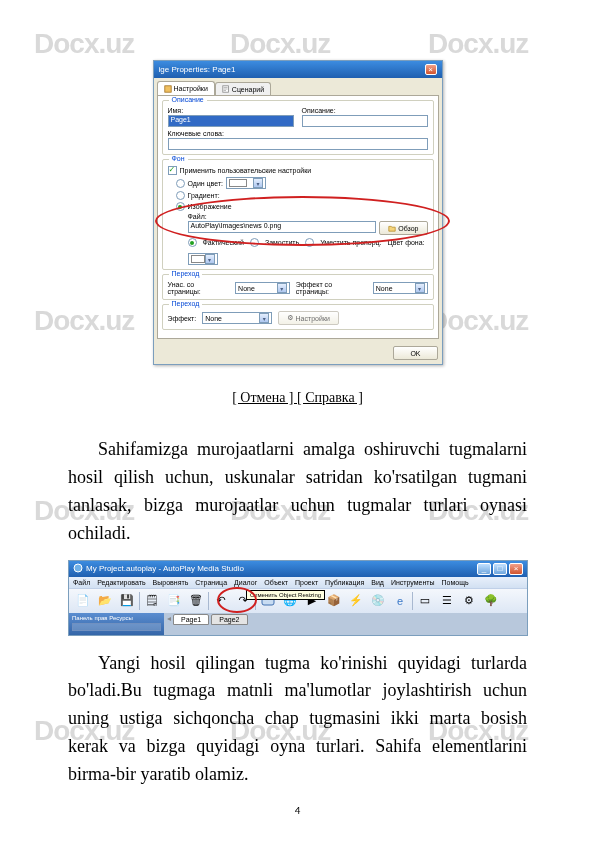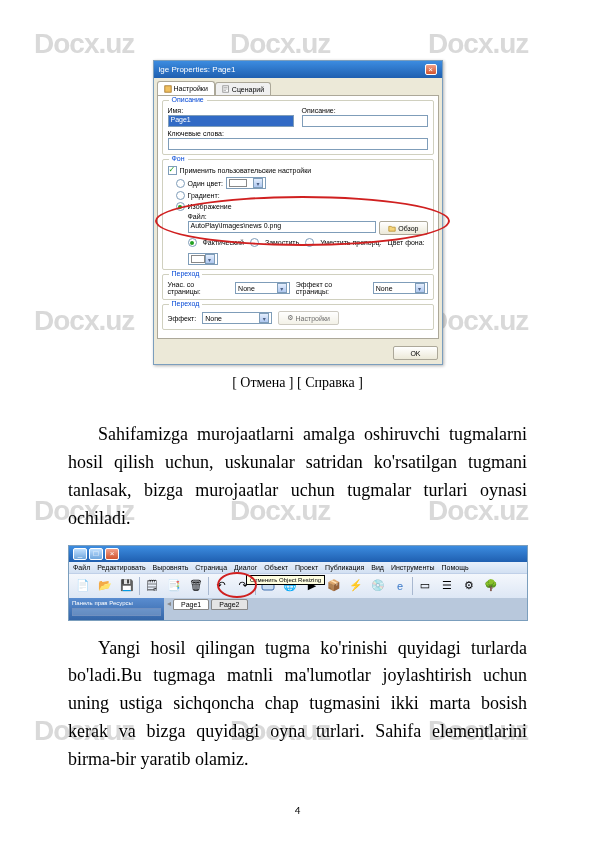--- a/index.html
+++ b/index.html
@@ -219,21 +219,22 @@
     }
     .red-oval {
       position: absolute;
       border: 2px solid #d02020;
       border-radius: 50%;
       pointer-events: none;
     }
     .caption {
       text-align: center;
       font-size: 14px;
-      margin: 10px 0 30px 0;
+      text-decoration: underline;
+      margin: 25px 0 30px 0;
     }
     .paragraph {
       font-size: 18px;
       line-height: 1.55;
       text-align: justify;
       text-indent: 30px;
       margin-bottom: 12px;
     }
     
     .toolbar-img {
@@ -480,20 +481,28 @@
       <span class="btn" style="padding:0 16px;">OK</span>
     </div>
   </div>
 
   <div class="caption">[ Отмена ] [ Справка ]</div>
 
   <p class="paragraph">Sahifamizga murojaatlarni amalga oshiruvchi tugmalarni hosil qilish uchun, uskunalar satridan ko'rsatilgan tugmani tanlasak, bizga murojaatlar uchun tugmalar turlari oynasi ochiladi.</p>
 
   <div class="toolbar-img">
     <div class="toolbar-title">
+      <span style="display:flex;align-items:center;gap:3px;">
+        <span>
+          <svg width="10" height="10" viewBox="0 0 10 10">
+              <circle cx="5" cy="5" r="4" fill="#6fb0e8" stroke="#fff"></circle>
+            </svg>
+        </span>
+        <span>My Project.autoplay - AutoPlay Media Studio</span>
+      </span>
       <span class="win-controls">
         <span class="win-btn">_</span>
         <span class="win-btn">□</span>
         <span class="win-btn close">×</span>
       </span>
     </div>
     <div class="menubar">
       <span>Файл</span>
       <span>Редактировать</span>
       <span>Выровнять</span>

